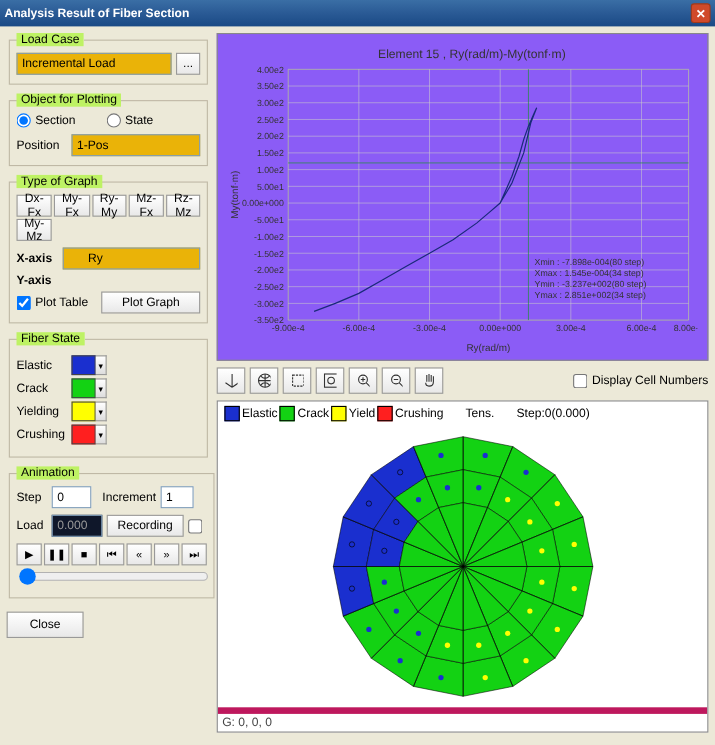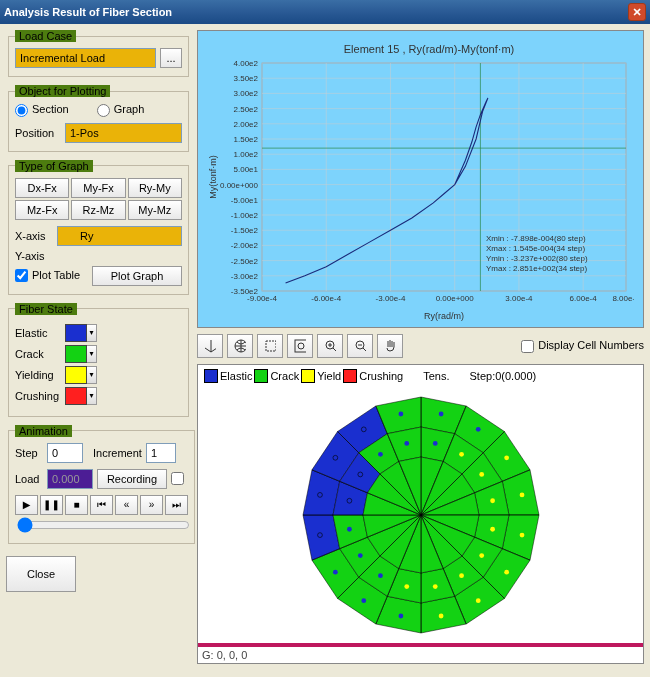--- a/index.html
+++ b/index.html
@@ -19,46 +19,46 @@
 label.lbl { display:inline-block; }
 
 .field, .sel { height:20px; border:1px solid #7f9db9; background:#fff; padding:1px 4px; font-size:11px;}
 .sel { appearance:none; background-image:linear-gradient(#eee,#ddd); }
 select.sel { background:#eab308; }
 .btn { height:20px; border:1px solid #999; background:linear-gradient(#fff,#e8e8e8);
   padding:0 6px; font-size:11px; cursor:pointer; display:inline-flex; align-items:center; justify-content:center;}
 .btn.small { width:22px; padding:0;}
 
 fieldset { border:1px solid #bfb8a5; padding:6px 6px 8px 6px; margin-bottom:8px; position:relative;}
-fieldset legend { padding:0 4px; background:#4d7c0f; }
+fieldset legend { padding:0 4px; background:#bef264; }
 
 .radio, .check { margin:0 4px 0 0; vertical-align:middle;}
 
-.grid-btns { display:grid; grid-template-columns:repeat(3,1fr); gap:2px; margin-bottom:6px;}
+.grid-btns { display:grid; grid-template-columns:repeat(5,1fr); gap:2px; margin-bottom:6px;}
 .grid-btns .btn { width:100%; }
 
 .axisrow { display:flex; align-items:center; gap:6px; margin-bottom:4px;}
-.axisrow .lbl{ width:36px;}
+.axisrow .lbl{ width:36px;font-weight:bold;}
 .axisrow select{ flex:1;padding-left:22px;}
 
 .state-row { display:flex; align-items:center; justify-content:space-between; margin:3px 0;}
 .swatch { width:22px; height:18px; border:1px solid #444; display:inline-block;}
 .swdrop { width:10px; height:18px; border:1px solid #999; border-left:none; display:inline-flex;align-items:center;justify-content:center; background:linear-gradient(#fff,#ddd); font-size:8px;}
 
 .anim-btns{ display:flex; gap:2px;}
 .anim-btns .btn{ width:23px; height:20px; font-size:10px; padding:0;}
 
-.graph-panel{ background:#7dd3fc; border:1px solid #888; height:298px; position:relative; padding:8px 8px 4px 6px;}
+.graph-panel{ background:#8b5cf6; border:1px solid #888; height:298px; position:relative; padding:8px 8px 4px 6px;}
 .toolbar{ display:flex; gap:4px; align-items:center;}
 .toolbar .btn{ width:26px; height:24px;}
 .fiber-panel{ background:#fff; border:1px solid #888; flex:1; position:relative; overflow:hidden;}
 
 .slider{ width:100%;}
 
-.status{ padding:2px 4px; border-top:4px solid #be185d; color:#444;}
+.status{ padding:2px 4px; border-top:6px solid #be185d; color:#444;}
 
 .chart-axis{ stroke:#888; stroke-width:0.6;}
 .gridline{ stroke:#ccc; stroke-width:0.5;}
 .curve{ stroke:#1a2a7a; stroke-width:1.1; fill:none;}
 .cross{ stroke:#2a8a4a; stroke-width:0.7;}
 .ticklbl{ font-size:8px; fill:#333;}
 .axislbl{ font-size:9px; fill:#333;}
 .chtitle{ font-size:11px; fill:#333; text-anchor:middle;}
 .minmax{ font-size:8px; fill:#333;}
 
@@ -88,21 +88,21 @@
           <option>Incremental Load</option>
         </select>
         <button class="btn small">...</button>
       </div>
     </fieldset>
 
     <fieldset>
       <legend>Object for Plotting</legend>
       <div class="row">
         <label><input type="radio" class="radio" checked="" style=""><span>Section</span></label>
-        <label style="margin-left:24px"><input type="radio" class="radio" style=""><span>Graph</span></label>
+        <label style="margin-left:24px"><input type="radio" class="radio" style=""><span>State</span></label>
       </div>
       <div class="row" style="margin:0">
         <label class="lbl" style="width:46px">Position</label>
         <select class="sel" style="flex:1">
           <option>1-Pos</option>
         </select>
       </div>
     </fieldset>
 
     <fieldset>
@@ -167,37 +167,37 @@
     <fieldset>
       <legend>Animation</legend>
       <div class="row">
         <label class="lbl" style="width:28px">Step</label>
         <input class="field" style="width: 36px;" value="0">
         <label class="lbl" style="margin-left:6px">Increment</label>
         <input class="field" style="width: 30px;" value="1">
       </div>
       <div class="row">
         <label class="lbl" style="width:28px">Load</label>
-        <input class="field" style="width: 46px; color: rgb(153, 153, 153); background: #4c1d95;" disabled="" value="0.000">
+        <input class="field" style="width: 46px; color: rgb(153, 153, 153); background: #0f172a;" disabled="" value="0.000">
         <button class="btn" style="flex:1">Recording</button>
         <input type="checkbox" class="check" style="">
       </div>
       <div class="anim-btns">
         <button class="btn">▶</button>
         <button class="btn">❚❚</button>
         <button class="btn">■</button>
         <button class="btn">⏮</button>
         <button class="btn">«</button>
         <button class="btn">»</button>
         <button class="btn">⏭</button>
       </div>
       <input type="range" class="slider" min="0" max="100" value="0" style="">
     </fieldset>
 
-    <button class="btn" style="width:70px;height:36px;margin-top:4px">Close</button>
+    <button class="btn" style="width:70px;height:24px;margin-top:4px">Close</button>
   </div>
 
   <div class="right">
 
     <div class="graph-panel">
       <svg id="chart-svg" width="430" height="282">
           <text class="chtitle" x="225" y="14">Element 15 , Ry(rad/m)-My(tonf·m)</text>
           <rect x="58" y="24" width="364" height="228" fill="none" class="chart-axis"></rect>
           <line class="gridline" x1="58" y1="24" x2="58" y2="252"></line>
           <text class="ticklbl" x="58" y="262" text-anchor="middle">-9.00e-4</text>

